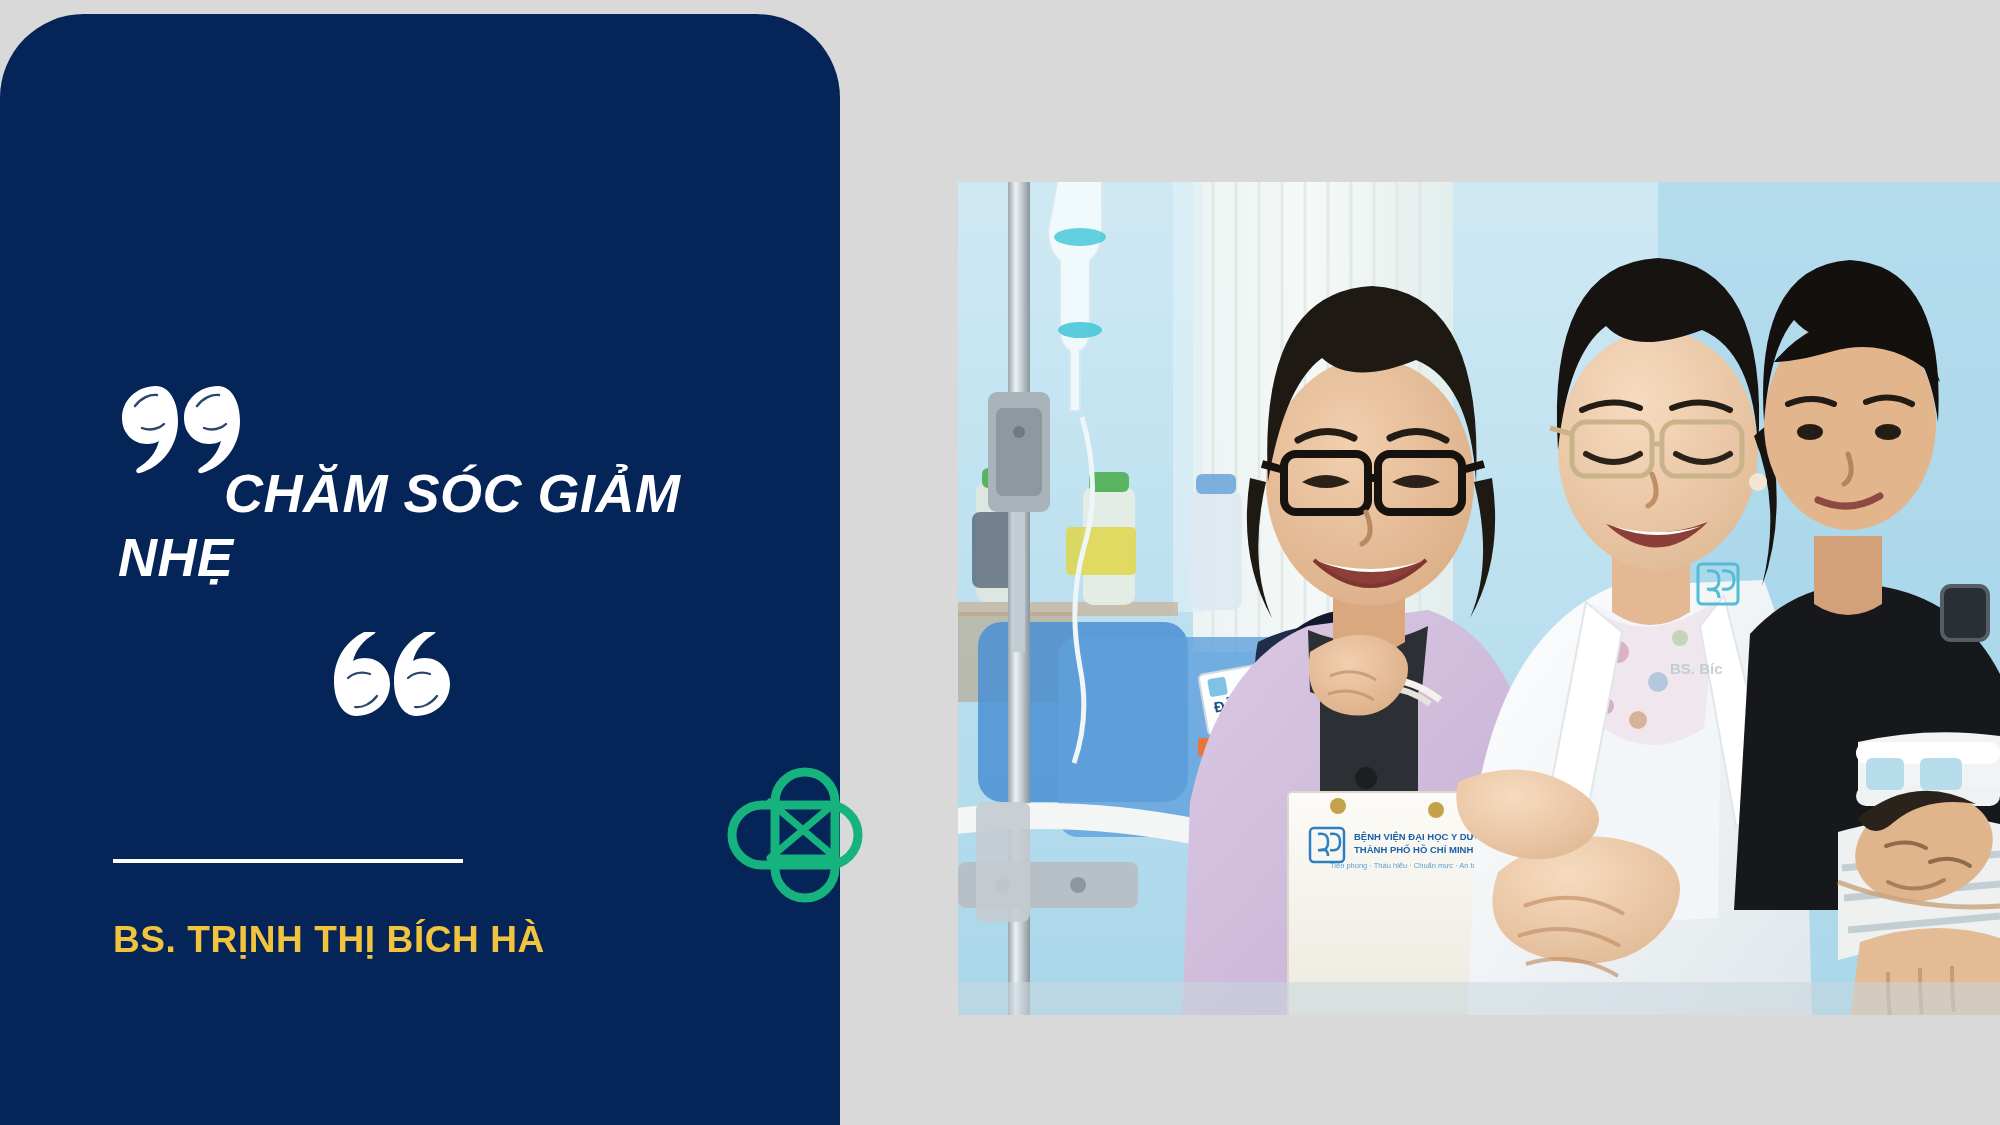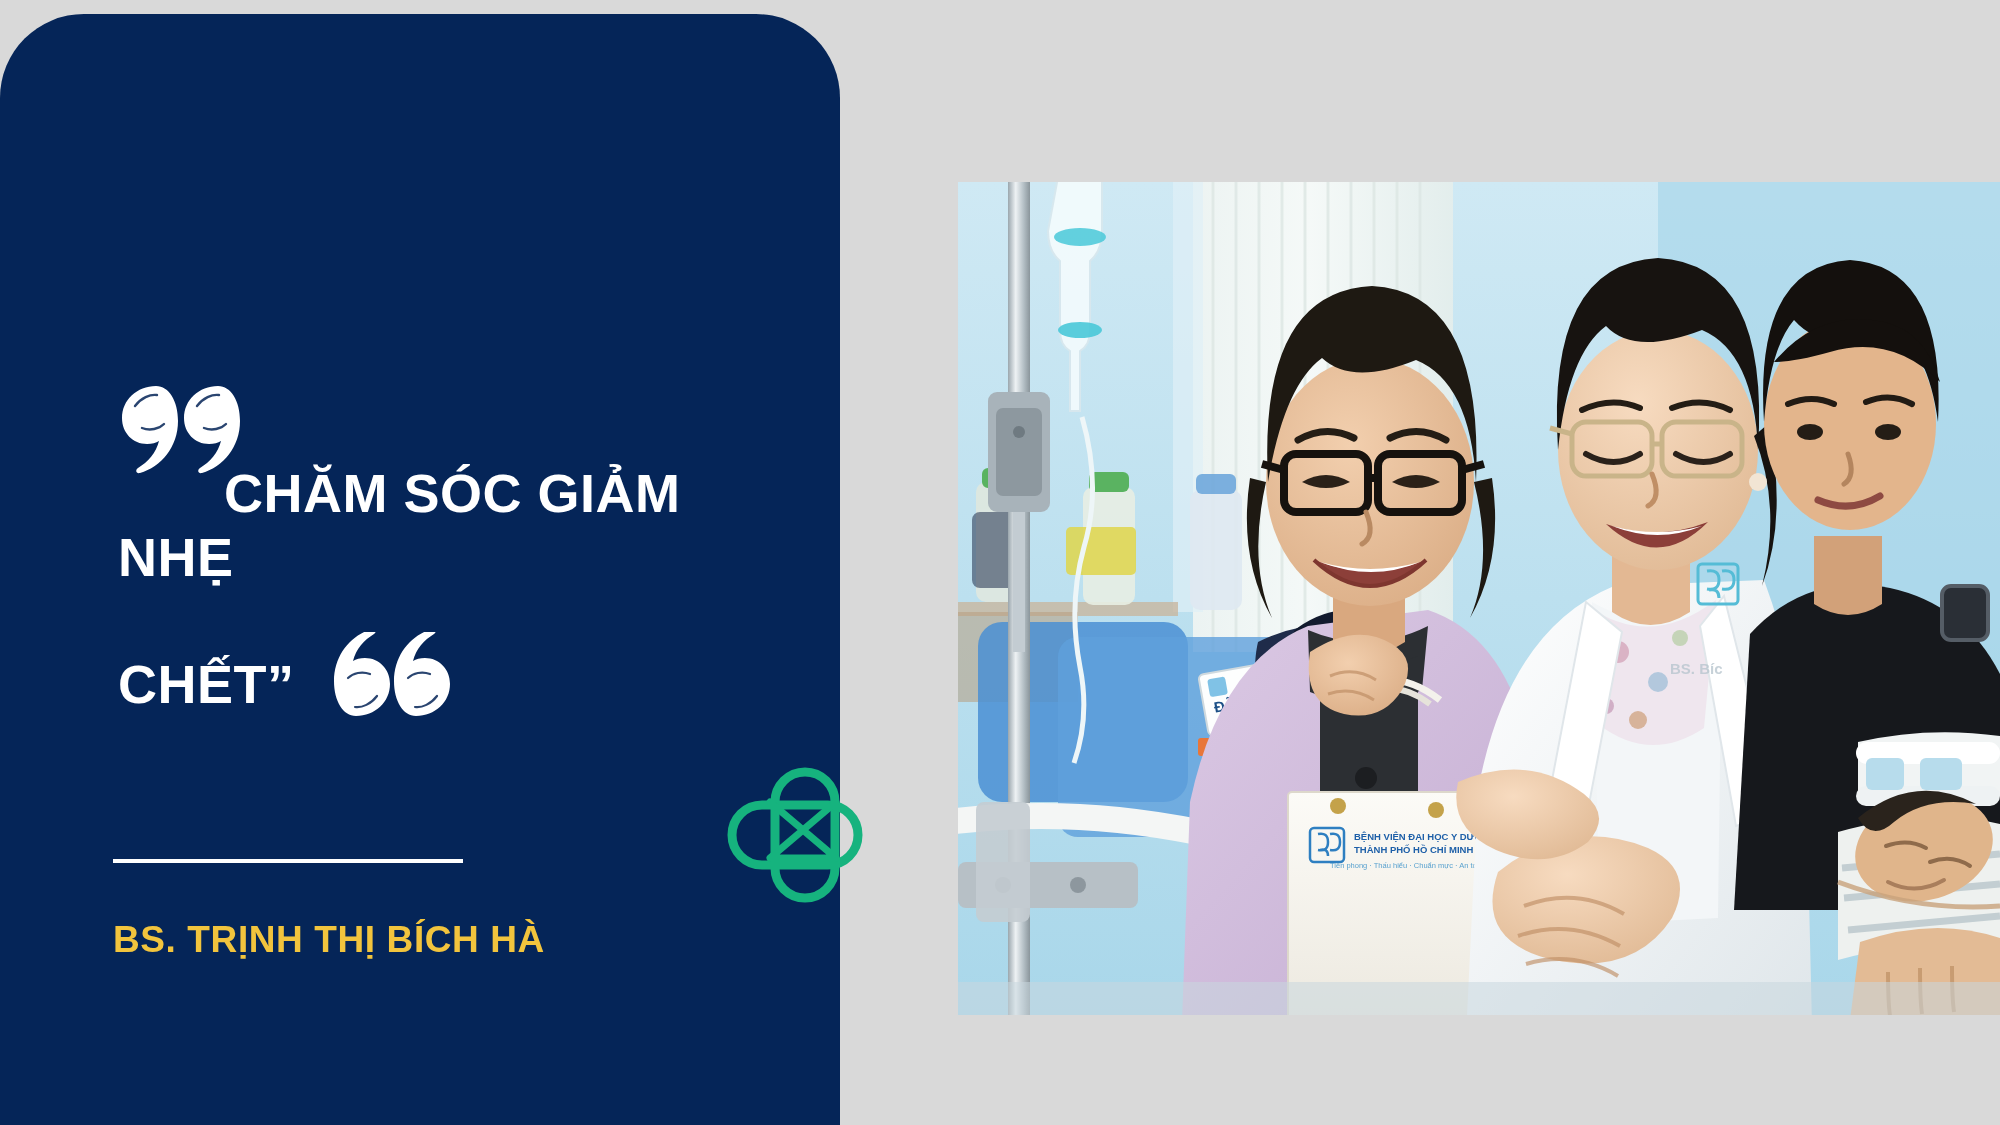--- a/index.html
+++ b/index.html
@@ -38,20 +38,21 @@
     top: 448px;
     width: 700px;
   }
 
   .headline {
     position: relative;
     color: #ffffff;
     font-size: 54px;
     line-height: 1.18;
     font-weight: 700;
+    font-style: italic;
     letter-spacing: 0.5px;
     width: 690px;
     text-transform: uppercase;
   }
   .headline .indent { display: inline-block; width: 106px; }
 
   
   .q-open {
     position: absolute;
     left: 0px;
@@ -135,21 +136,20 @@
             <path d="M24 44c8 3 17 1 22-4"></path>
             <path d="M79 22c6-8 15-12 22-11"></path>
             <path d="M86 44c8 3 17 1 22-4"></path>
           </g>
         </svg>
       </div>
 
       <div class="headline">
         <span class="indent"></span><span>CHĂM SÓC GIẢM NHẸ</span><br>
         <br>
-        <span>CHẾT”</span>
 
         
         <div class="q-close">
           <svg viewBox="0 0 120 86" xmlns="http://www.w3.org/2000/svg">
             <g fill="#ffffff">
               <path d="M26 84C45 84 60 70 60 52c0-15-11-26-25-26-5 0-9 1-12 3 3-12 11-21 21-27 3-2 2-6-2-5C21 3 4 23 4 49c0 20 9 35 22 35z"></path>
               <path d="M86 84c19 0 34-14 34-32 0-15-11-26-25-26-5 0-9 1-12 3 3-12 11-21 21-27 3-2 2-6-2-5-21 6-38 26-38 52 0 20 9 35 22 35z"></path>
             </g>
             <g fill="none" stroke="#052558" stroke-width="2.2" stroke-linecap="round" opacity="0.85">
               <path d="M47 64c-6 8-15 12-22 11"></path>

